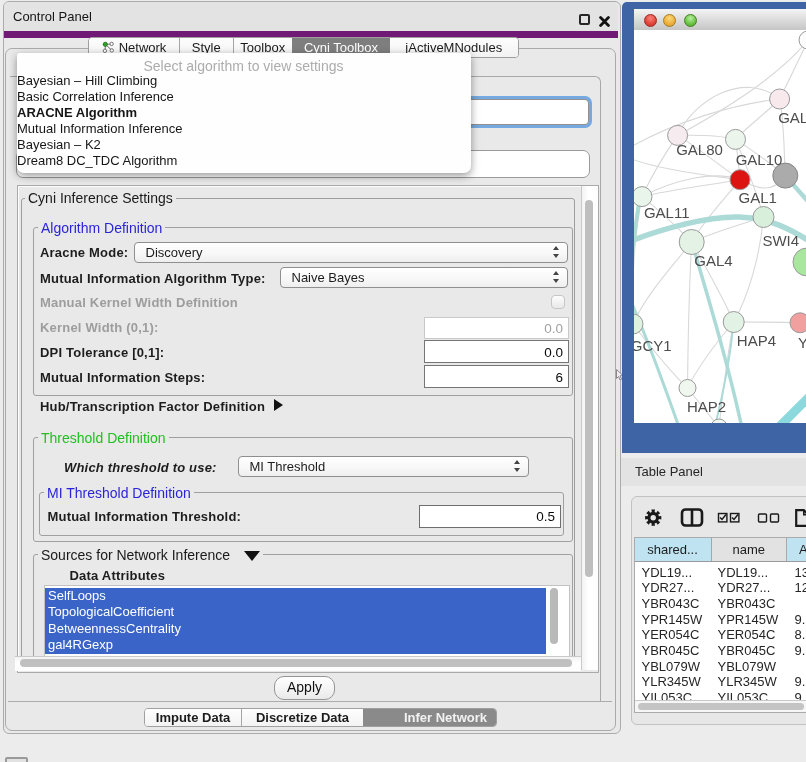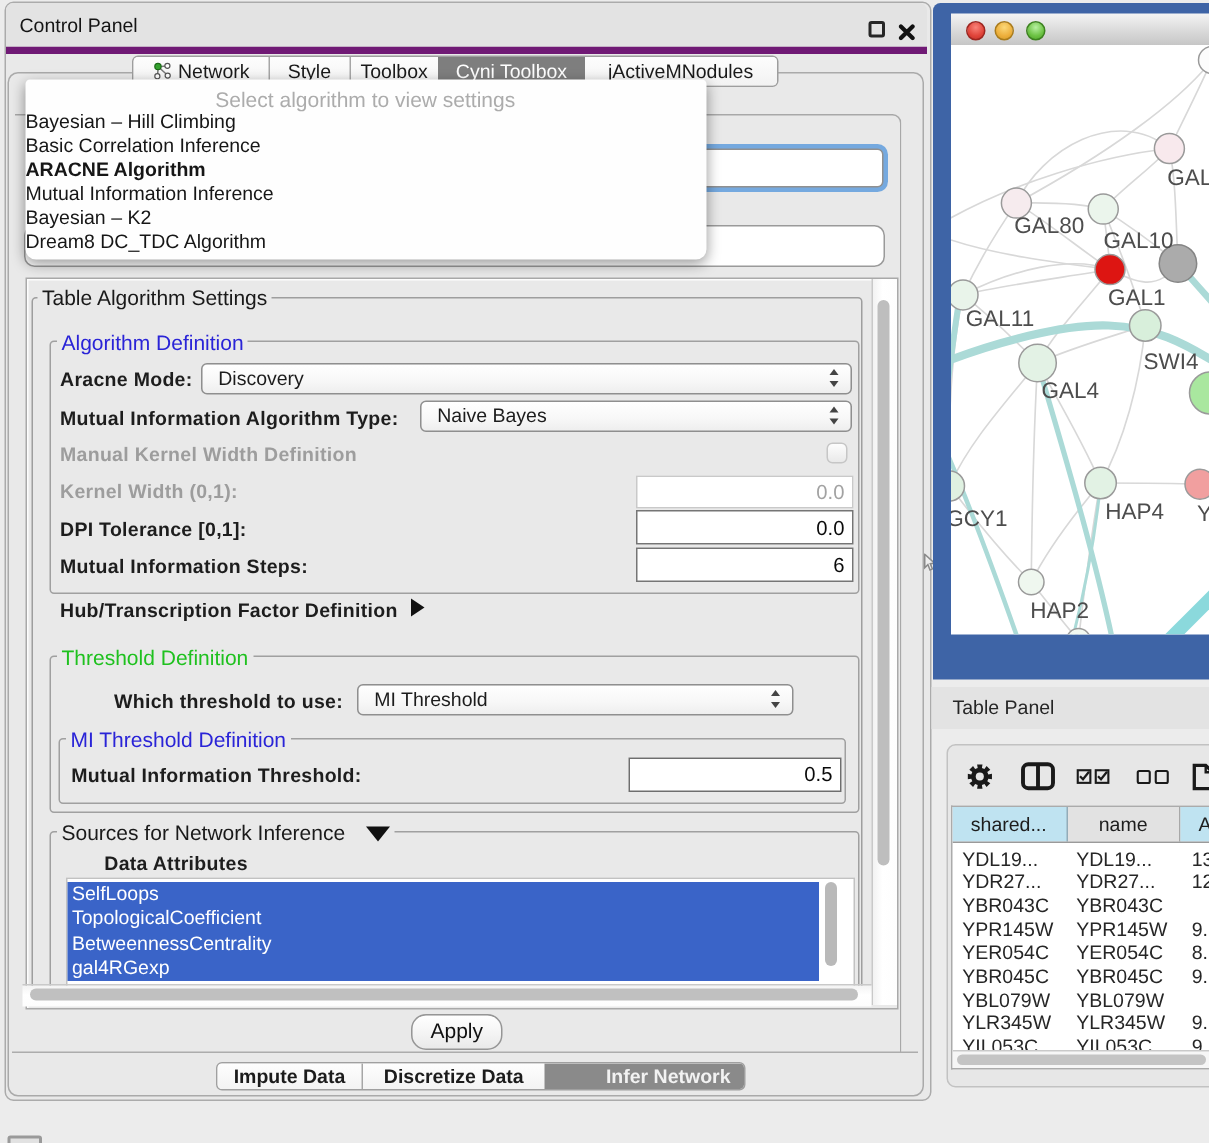--- a/index.html
+++ b/index.html
@@ -17,21 +17,21 @@
   .tf{position:absolute;background:#fff;font-size:13.5px;text-align:right;}
   .tf span{position:absolute;right:5px;top:50%;transform:translateY(-50%);}
   .gbox{position:absolute;border:1px solid #a0a0a0;border-radius:3px;}
   .gtitle{position:absolute;font-size:14px;background:#E9E9E9;padding:0 3px;white-space:nowrap;transform:translateY(-50%);line-height:14px;}
 </style>
 </head>
 <body>
 
 <div id="win" class="abs" style="left:3px;top:1px;width:616px;height:731px;background:#E9E9E9;border:1px solid #ABABAB;border-radius:6px;"></div>
 
-<div id="titlebar" class="abs" style="left:4px;top:2px;width:614px;height:29px;background:#E3E3E3;border-bottom:5px solid #701a75;border-radius:5px 5px 0 0;">
+<div id="titlebar" class="abs" style="left:4px;top:2px;width:614px;height:29px;background:#E3E3E3;border-bottom:7px solid #701a75;border-radius:5px 5px 0 0;">
   <div class="abs" style="left:9px;top:0;height:29px;line-height:29px;font-size:13px;color:#141414;">Control Panel</div>
   <div class="abs" style="left:575px;top:12px;width:7px;height:7px;border:2px solid #262626;border-radius:2px;"></div>
   <svg class="abs" style="left:595px;top:13.5px;" width="11" height="11" viewBox="0 0 11 11">
       <path d="M1.6 1.6 L9.4 9.4 M9.4 1.6 L1.6 9.4" stroke="#111" stroke-width="2.8" stroke-linecap="round"></path>
     </svg>
 </div>
 
 <div id="outerpane" class="abs" style="left:5px;top:48px;width:609px;height:681px;border:1px solid #AAAAAA;border-radius:7px;"></div>
 
 <div id="toptabs" class="abs" style="left:88px;top:36.5px;height:19px;display:flex;border:1px solid #9E9E9E;border-radius:4px;overflow:hidden;background:#FBFBFB;font-size:13px;color:#1a1a1a;">
@@ -52,21 +52,21 @@
 <div id="innerpane" class="abs" style="left:10px;top:76px;width:590px;height:625px;border-top:1px solid #A8A8A8;border-right:1px solid #A8A8A8;border-radius:0 6px 0 0;"></div>
 <div class="abs" style="left:8px;top:701px;width:604px;height:1px;background:#ACACAC;"></div>
 
 <div class="abs" style="left:21px;top:99px;width:566px;height:24px;background:#fff;border:1px solid #909090;border-radius:4px;box-shadow:0 0 0 3px rgba(96,158,221,0.85);"></div>
 
 <div class="abs" style="left:16px;top:150px;width:572px;height:26px;background:#fff;border:1px solid #9A9A9A;border-radius:7px;"></div>
 
 <div id="scrollpane" class="abs" style="left:16.5px;top:185px;width:580px;height:486px;border:1px solid #A9A9A9;box-shadow:inset 1px 1px 0 #fdfdfd;background:#E9E9E9;"></div>
 
 <div class="gbox" style="left:20.5px;top:197.5px;width:552px;height:462px;border-color:#9E9E9E;"></div>
-<div class="gtitle" style="left:25px;top:198px;color:#1a1a1a;">Table Algorithm Settings</div>
+<div class="gtitle" style="left:25px;top:198px;color:#1a1a1a;">Cyni Inference Settings</div>
 
 <div class="gbox" style="left:33px;top:227px;width:538px;height:167px;"></div>
 <div class="gtitle" style="left:38px;top:227.5px;color:#2A24D7;">Algorithm Definition</div>
 
 <div class="lbl" style="left:40px;top:245px;">Aracne Mode:</div>
 <div class="combo" style="left:133.5px;top:241.5px;width:432px;height:19px;">
     <span class="ct">Discovery</span>
     <span class="spin"></span>
   </div>
 
@@ -93,21 +93,21 @@
 <div class="tf" style="left:424px;top:365px;width:143px;height:21px;border:1px solid #757575;">
     <span style="color:#0a0a0a;">6</span>
   </div>
 
 <div class="lbl" style="left:40px;top:399px;">Hub/Transcription Factor Definition</div>
 <div class="abs" style="left:274px;top:399px;width:0;height:0;border-top:6px solid transparent;border-bottom:6px solid transparent;border-left:9px solid #111;"></div>
 
 <div class="gbox" style="left:33px;top:437px;width:538px;height:103px;"></div>
 <div class="gtitle" style="left:38px;top:437.5px;color:#1FC11F;">Threshold Definition</div>
 
-<div class="lbl" style="left:76px;top:459.5px;">Which threshold to use:</div>
+<div class="lbl" style="left:64px;top:459.5px;font-style:italic;">Which threshold to use:</div>
 <div class="combo" style="left:237.5px;top:455.5px;width:289px;height:19px;">
     <span class="ct">MI Threshold</span>
     <span class="spin"></span>
   </div>
 
 <div class="gbox" style="left:39px;top:492px;width:523px;height:41.5px;"></div>
 <div class="gtitle" style="left:44px;top:492.5px;color:#2A24D7;">MI Threshold Definition</div>
 
 <div class="lbl" style="left:47.5px;top:508.5px;">Mutual Information Threshold:</div>
 <div class="tf" style="left:419px;top:504.5px;width:140px;height:21.5px;border:1px solid #6E6E6E;">

